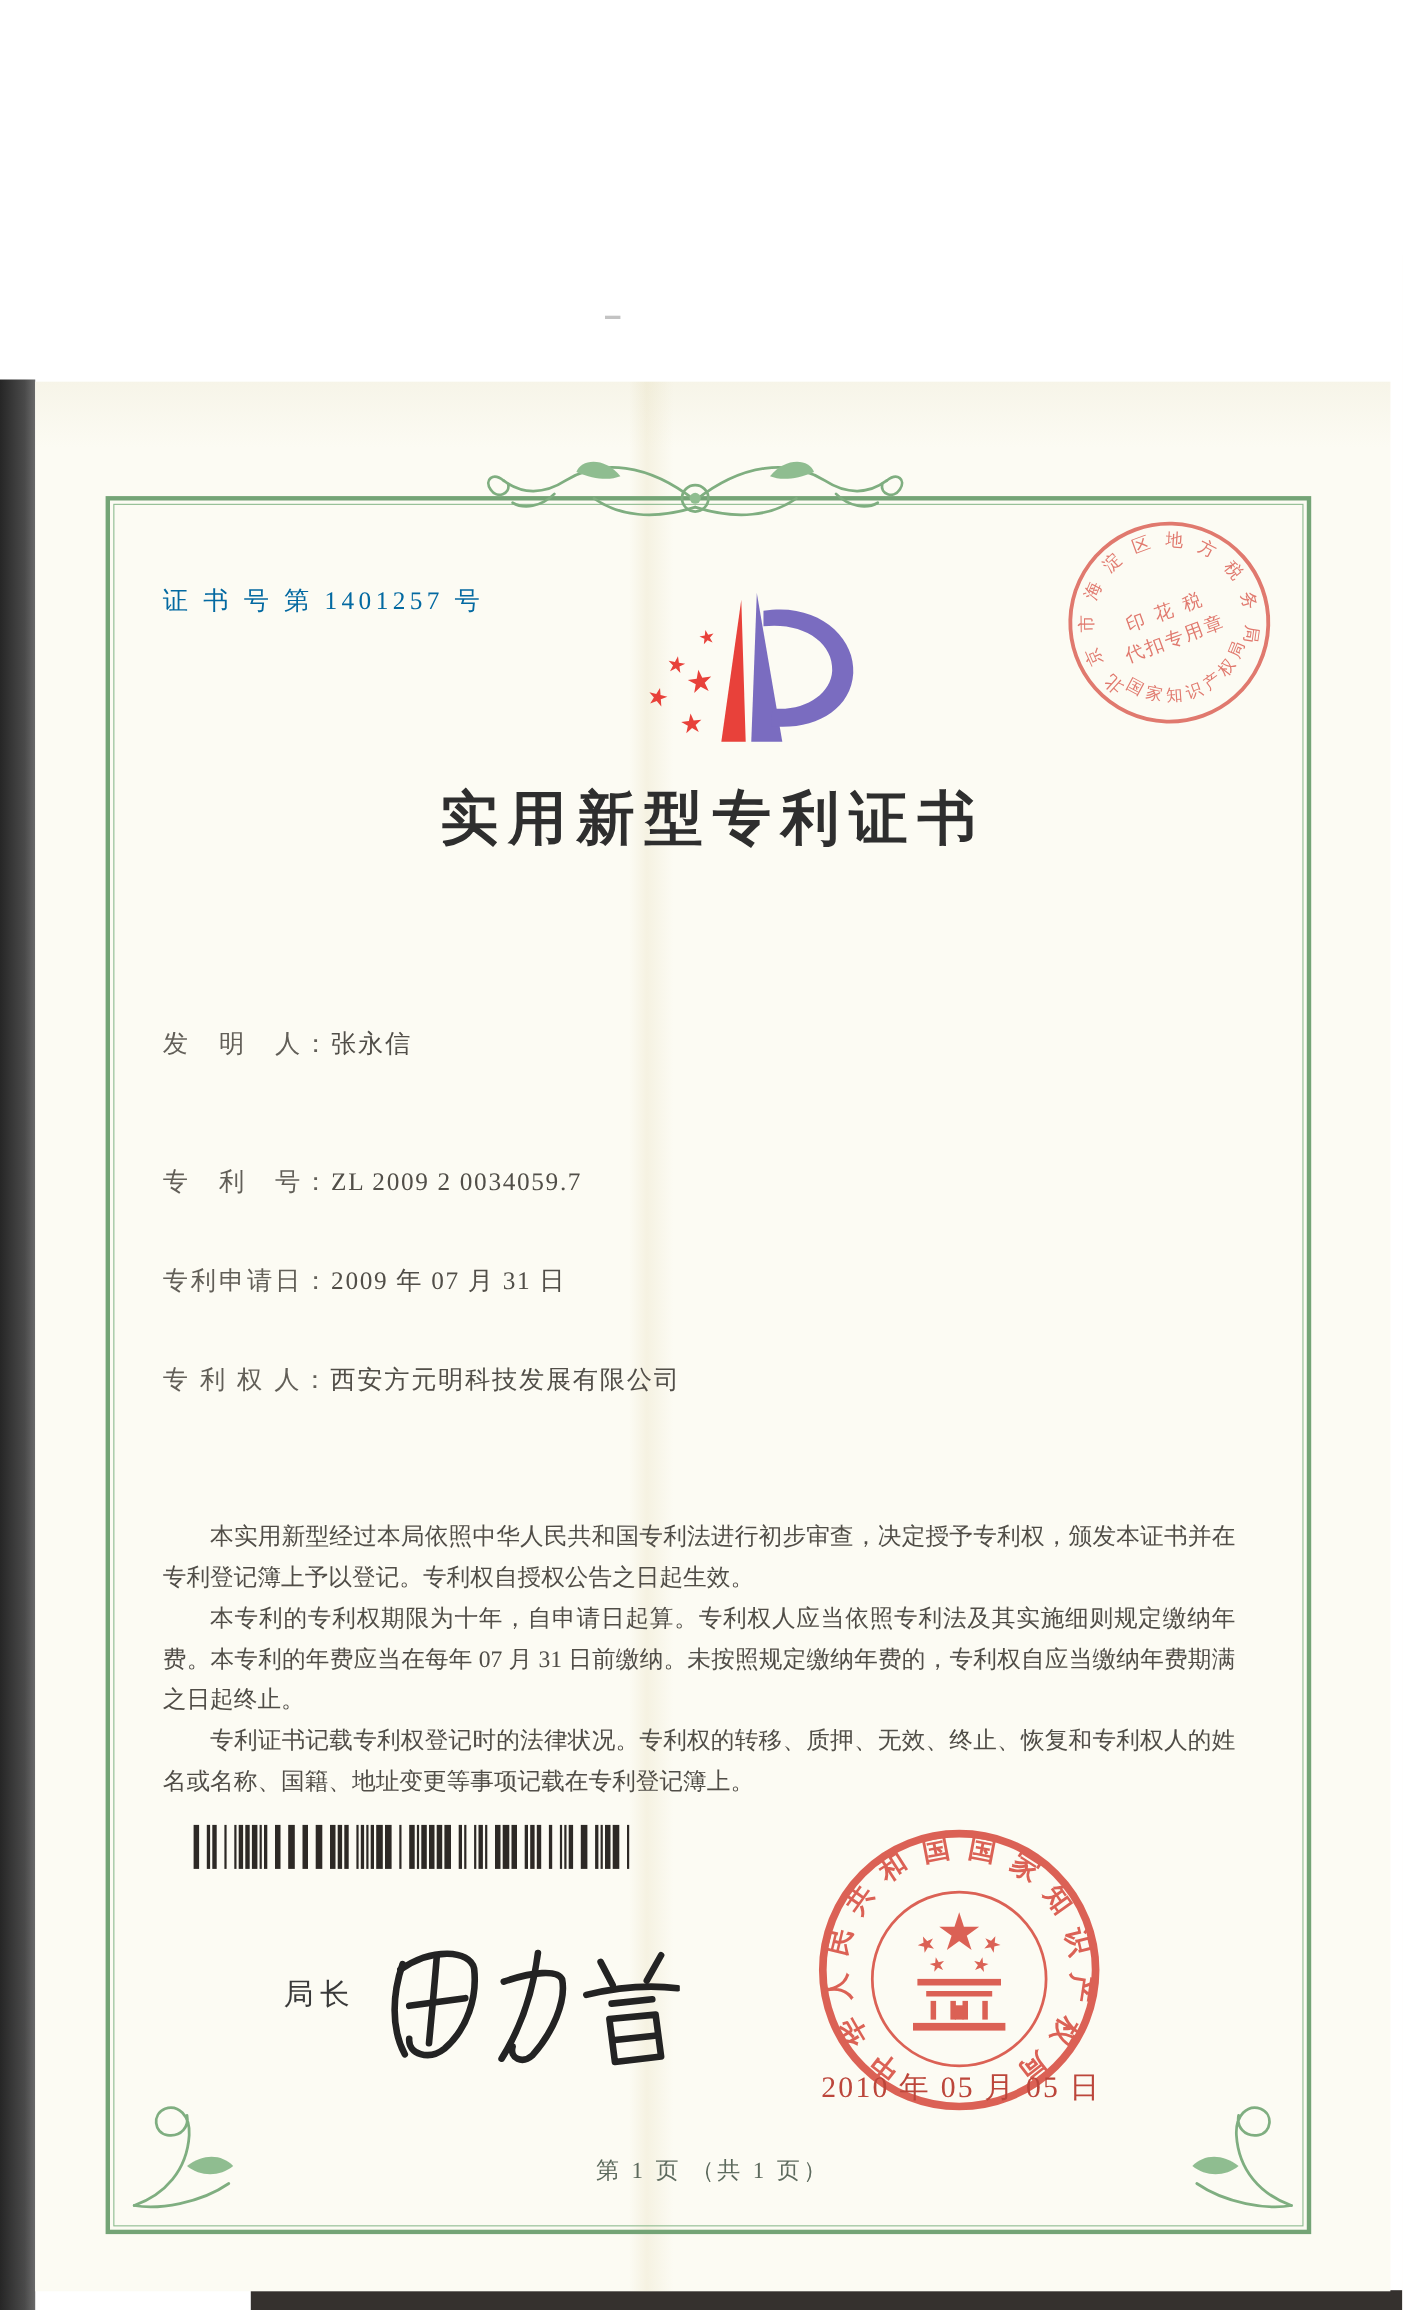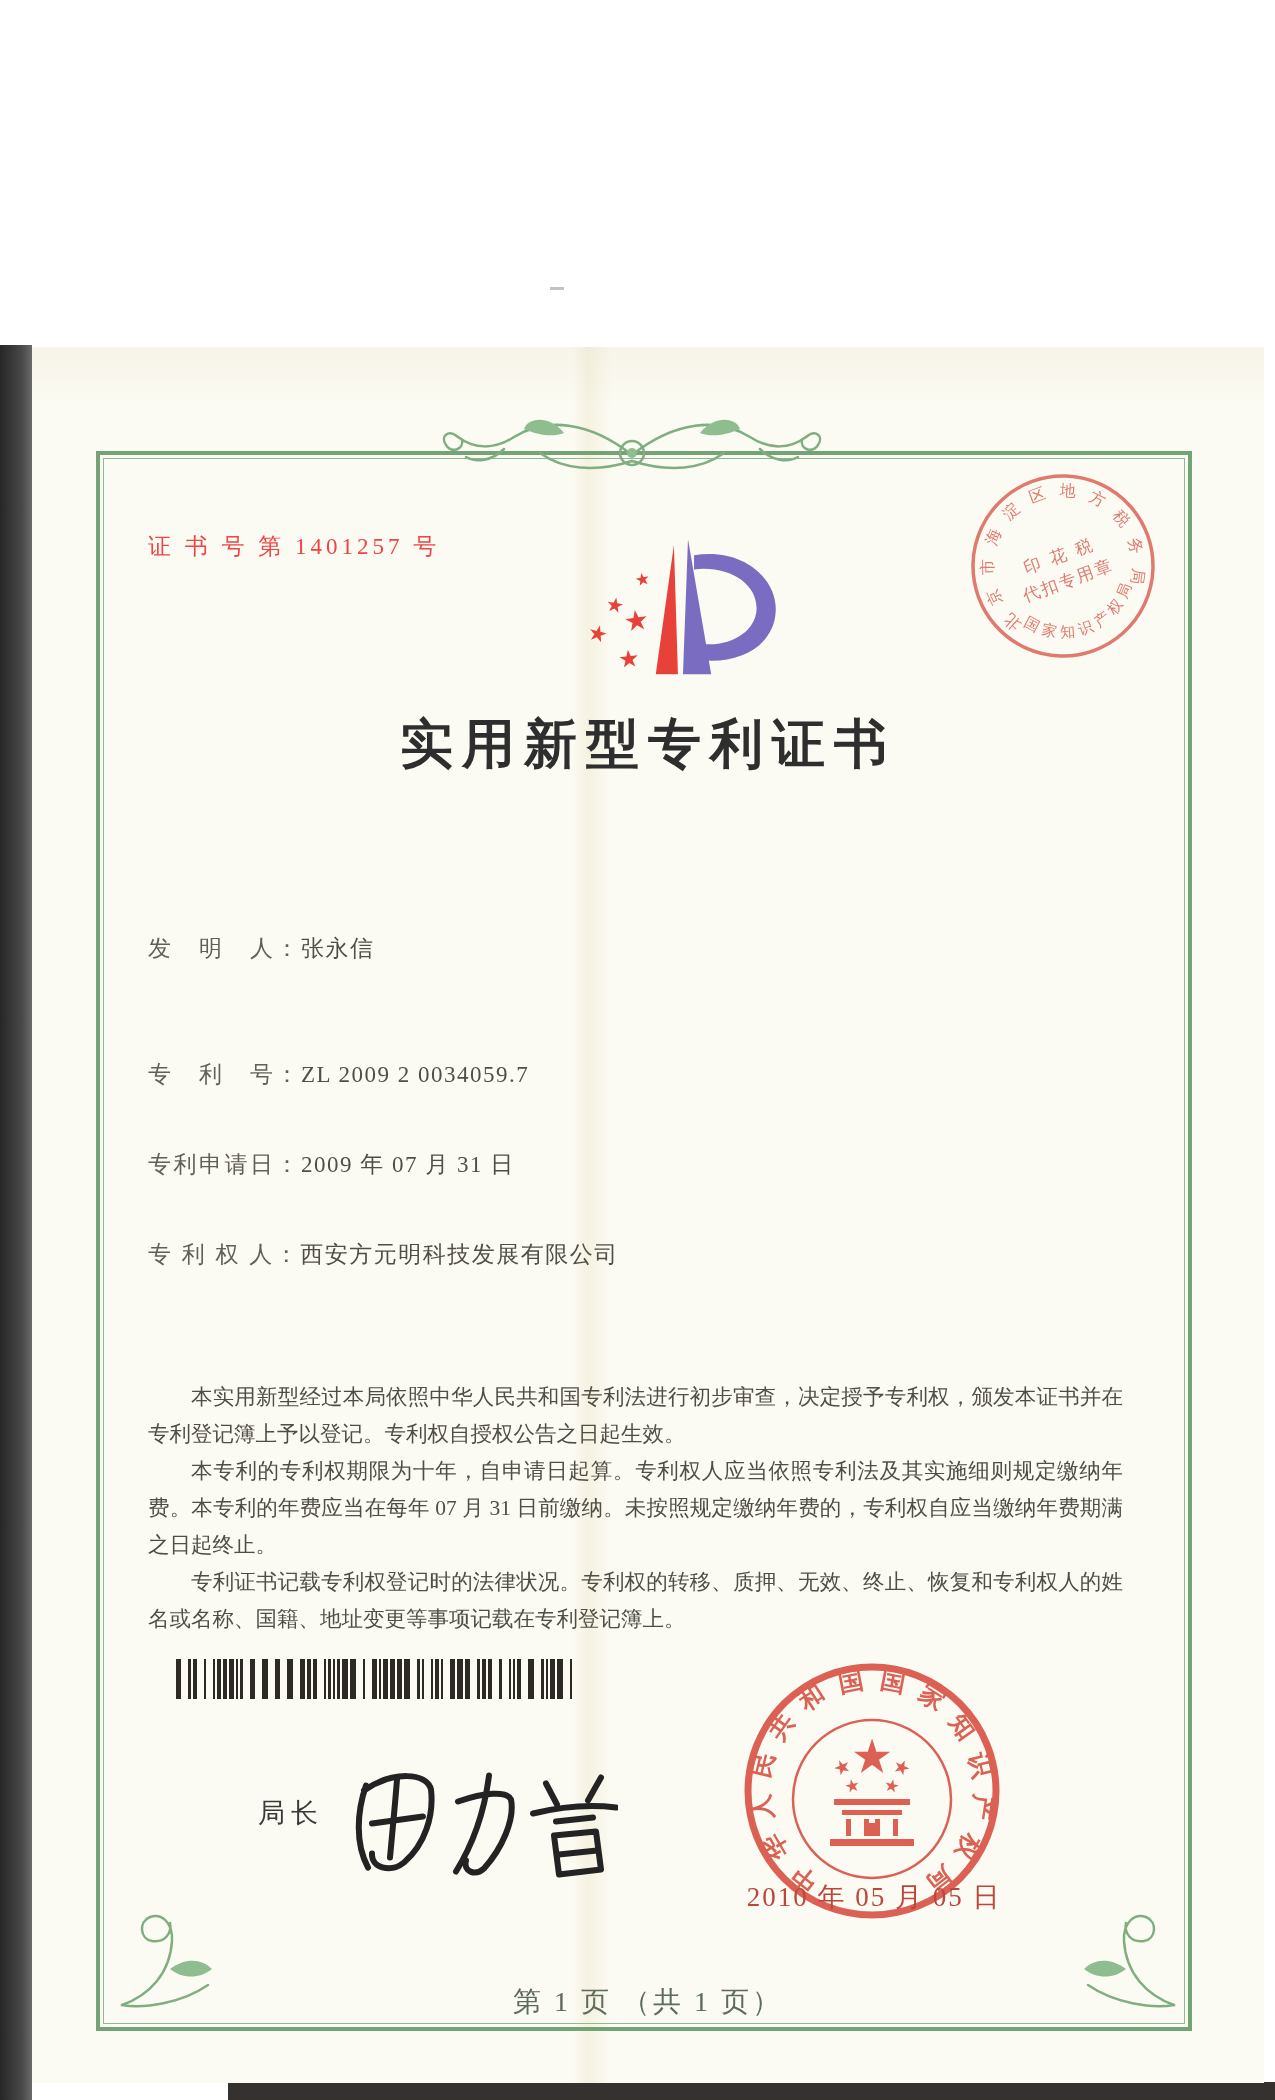--- a/index.html
+++ b/index.html
@@ -19,21 +19,21 @@
   
   .frame{position:absolute;left:64px;top:104px;width:1088px;height:1572px;
          border:4px solid #74a476;}
   .frame::before{content:"";position:absolute;inset:3px;border:1px solid #8dbb8f;}
   
   .ornament{position:absolute;color:#7fae80;}
   .orn-top{left:372px;top:56px;width:456px;height:100px;}
   .orn-bl{left:76px;top:1548px;width:140px;height:124px;}
   .orn-br{left:1016px;top:1548px;width:140px;height:124px;transform:scaleX(-1);}
   
-  .cert-no{position:absolute;left:116px;top:184px;font-size:23px;letter-spacing:4px;color:#ef4444;}
+  .cert-no{position:absolute;left:116px;top:184px;font-size:23px;letter-spacing:4px;color:#0369a1;}
   .logo{position:absolute;left:528px;top:172px;width:252px;height:186px;}
   .logo .star{position:absolute;color:#e8413a;line-height:1;}
   .title{position:absolute;left:0;top:362px;width:1232px;text-align:center;
          font-size:53px;font-weight:600;letter-spacing:9px;color:#2e2e2e;}
   
   .field{position:absolute;left:116px;font-size:23px;color:#59564f;letter-spacing:1.5px;white-space:nowrap;}
   .field .flabel{color:#625f58;letter-spacing:2.5px;}
   .field .fvalue{color:#514e48;}
   
   .bodytext{position:absolute;left:116px;top:1032px;width:975px;font-size:21.5px;line-height:37px;
@@ -49,21 +49,21 @@
   .seal-main{position:absolute;left:708px;top:1312px;width:264px;height:264px;opacity:.92;}
   .seal-date{position:absolute;left:652px;top:1532px;width:380px;text-align:center;
              font-size:27px;letter-spacing:2px;color:#bc463b;}
   .seal-tax{position:absolute;left:930px;top:118px;width:202px;height:202px;
             transform:rotate(-20deg);opacity:.88;}
   svg text{font-family:"Liberation Serif","DejaVu Serif",serif;}
   .seal-main text{fill:#d95548;font-weight:bold;}
   .seal-tax text{fill:#dd685c;}
   
   .footer{position:absolute;left:0;top:1612px;width:1232px;text-align:center;
-          font-size:28px;letter-spacing:3px;color:#5d6a5d;margin-top:24px;}
+          font-size:21px;letter-spacing:3px;color:#5d6a5d;}
 </style>
 </head>
 <body>
 
 <div class="page">
 
   <div class="scan-left"></div>
   <div class="scan-bottom"></div>
   <div class="scan-dash"></div>
 

